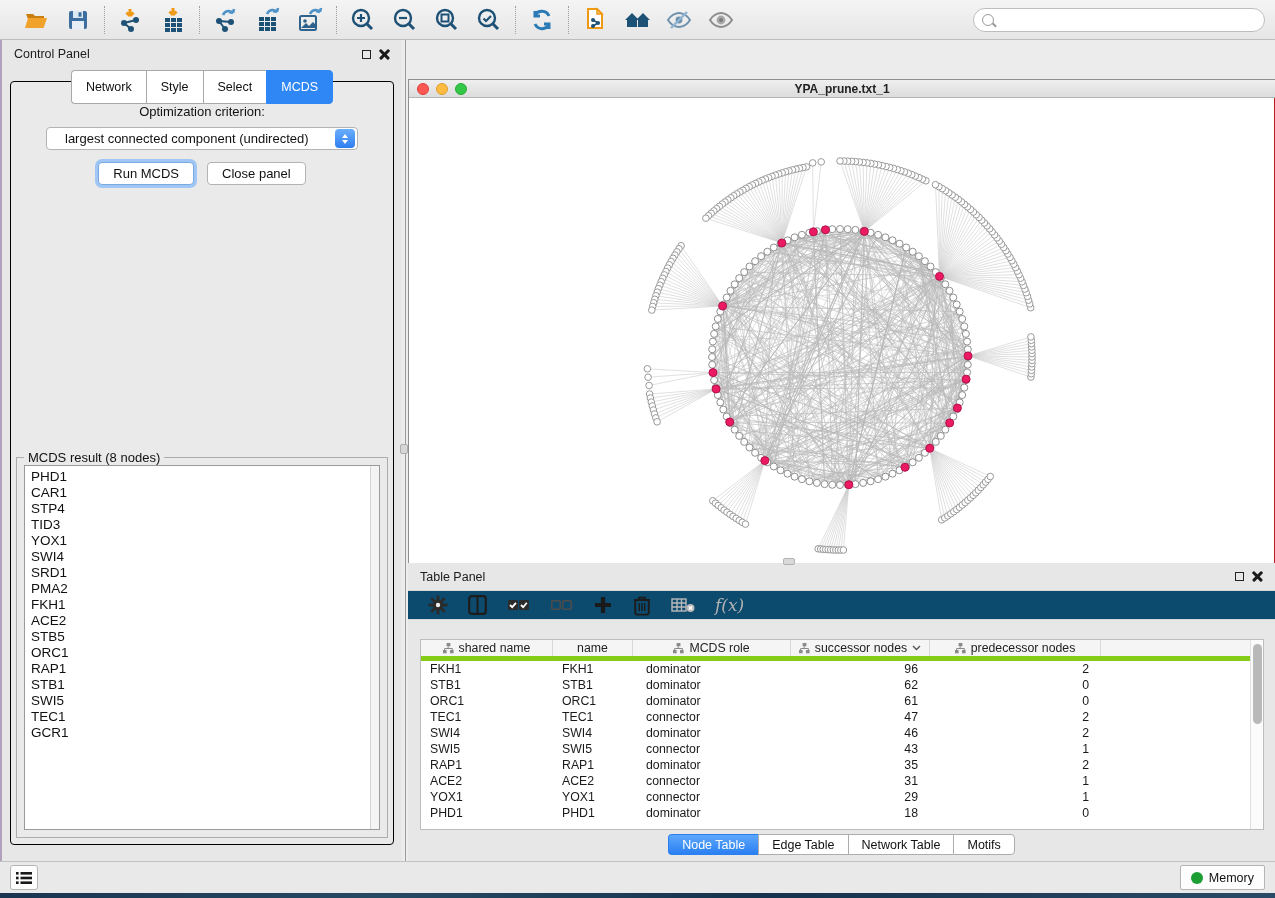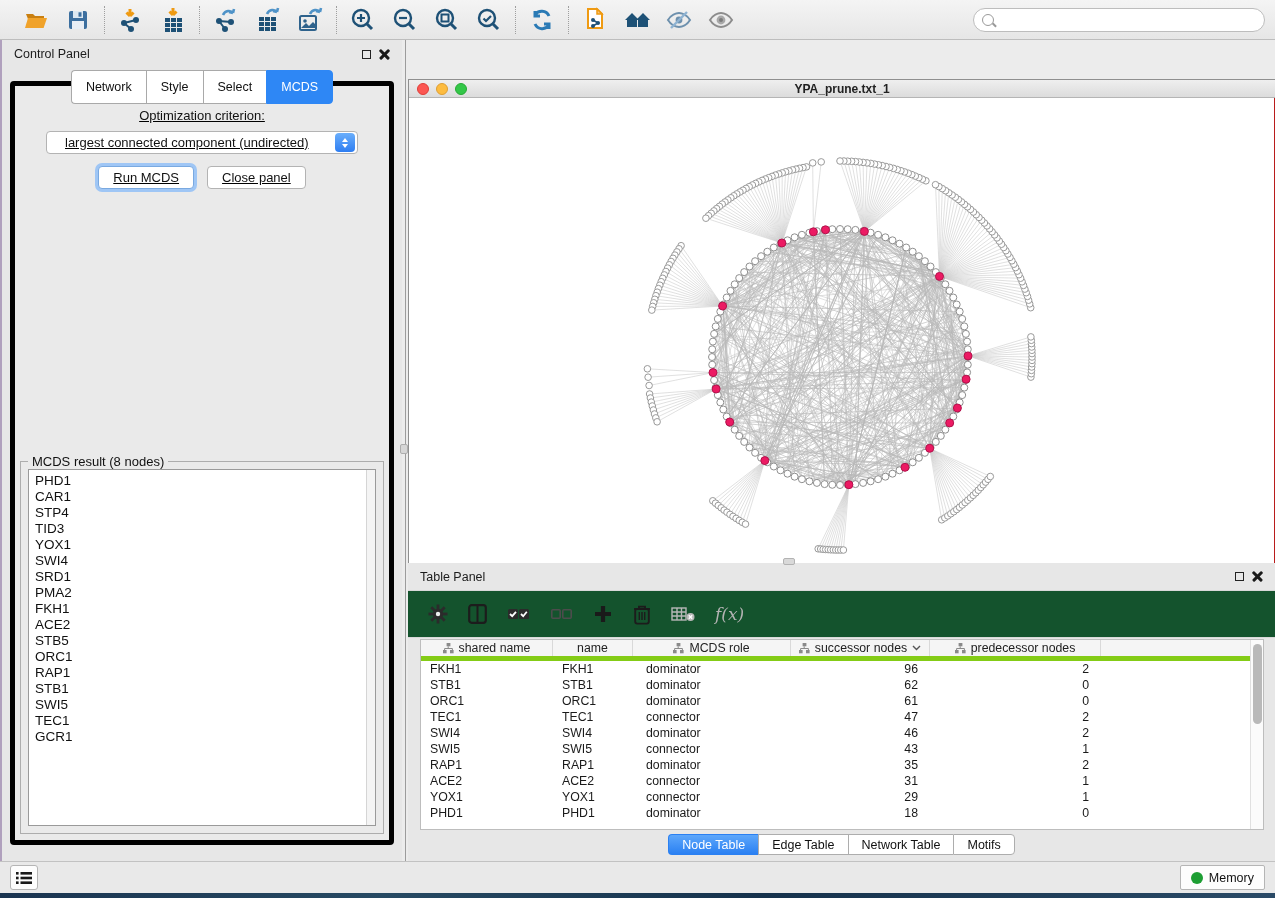--- a/index.html
+++ b/index.html
@@ -39,21 +39,21 @@
   .close-ic:before { transform:rotate(45deg); } .close-ic:after { transform:rotate(-45deg); }
 
   .cp-tabs { position:absolute; left:0; top:30px; width:100%; display:flex; justify-content:center; z-index:2; }
   .seg-tab { height:21px; padding:16px 14px; background:#fff; border:1px solid #a9a9a9; border-right:none;
     font-size:12.5px; display:flex; align-items:center; color:#111; }
   .seg-tab:first-child { border-radius:4px 0 0 4px; }
   .seg-tab:last-child { border-right:1px solid #a9a9a9; border-radius:0 4px 4px 0; }
   .seg-tab.sel { background:#2e87f5; border-color:#2e87f5; color:#fff; }
 
   .cp-content { position:absolute; left:8px; right:8px; top:41px; bottom:16px;
-    background:#eaeaea; border:5px solid #000000; border-radius:4px;text-decoration:underline; }
+    background:#eaeaea; border:1px solid #000000; border-radius:4px; }
   .opt-label { margin-top:22px; text-align:center; font-size:13px; color:#111; }
   .dropdown { margin:8px auto 0; width:312px; height:23px; background:#fff; border:1px solid #b3b3b3;
     border-radius:4px; display:flex; align-items:center; font-size:13px; color:#111; }
   .dropdown .dd-text { flex:1; padding-left:18px; white-space:nowrap; overflow:hidden; }
   .dd-stepper { width:20px; height:19px; margin-right:2px; border-radius:4px;
     background:linear-gradient(#6aaefb,#2e7ef2); display:flex; flex-direction:column;
     align-items:center; justify-content:center; gap:2px; }
   .dd-stepper i { width:0; height:0; border-left:3.5px solid transparent; border-right:3.5px solid transparent; }
   .dd-up { border-bottom:4px solid #fff; } .dd-down { border-top:4px solid #fff; }
   .btn-row { margin-top:12px; display:flex; justify-content:center; gap:13px; }
@@ -83,21 +83,21 @@
   .tl { width:12px; height:12px; border-radius:50%; margin-left:7px; }
   .tl.red { background:#fc5753; border:.5px solid #df3e39; margin-left:8px; }
   .tl.yellow { background:#fdbc40; border:.5px solid #de9f34; }
   .tl.green { background:#33c748; border:.5px solid #27aa35; }
   .net-title { position:absolute; left:0; right:0; text-align:center; font-size:12px; font-weight:bold; color:#222; }
   .net-canvas { width:865px; height:495px; background:#fff; }
 
   
   .table-panel { position:absolute; left:408px; top:563px; width:867px; height:298px; background:#e7e7e7; }
   .tp-titlebar { height:27px; display:flex; align-items:center; padding:0 12px; }
-  .tp-toolbar { height:48px; margin:0 0 4px 0; background:#14532d; border-top:1px solid #d8d8d8;
+  .tp-toolbar { height:30px; margin:0 0 4px 0; background:#0c4a6e; border-top:1px solid #d8d8d8;
     border-bottom:1px solid #d8d8d8; display:flex; align-items:center; gap:20px; padding:0 20px; }
   .tp-ic { display:flex; align-items:center; justify-content:center; height:30px; }
   .fx-label { font-family:"DejaVu Serif", serif; font-style:italic; font-size:17px; color:#b3b3b3; }
 
   .tablebox { position:absolute; left:12px; right:11px; top:76px; height:191px;
     background:#fff; border:1px solid #bdbdbd; display:flex; }
   .tb-main { flex:1; overflow:hidden; }
   .thead { display:grid; grid-template-columns:132px 80px 158px 139px 171px 1fr; height:21px;
     border-bottom:5px solid #84cc16; background:#f5f5f5; }
   .th { display:flex; align-items:center; justify-content:center; gap:5px; font-size:12.3px; color:#222;

